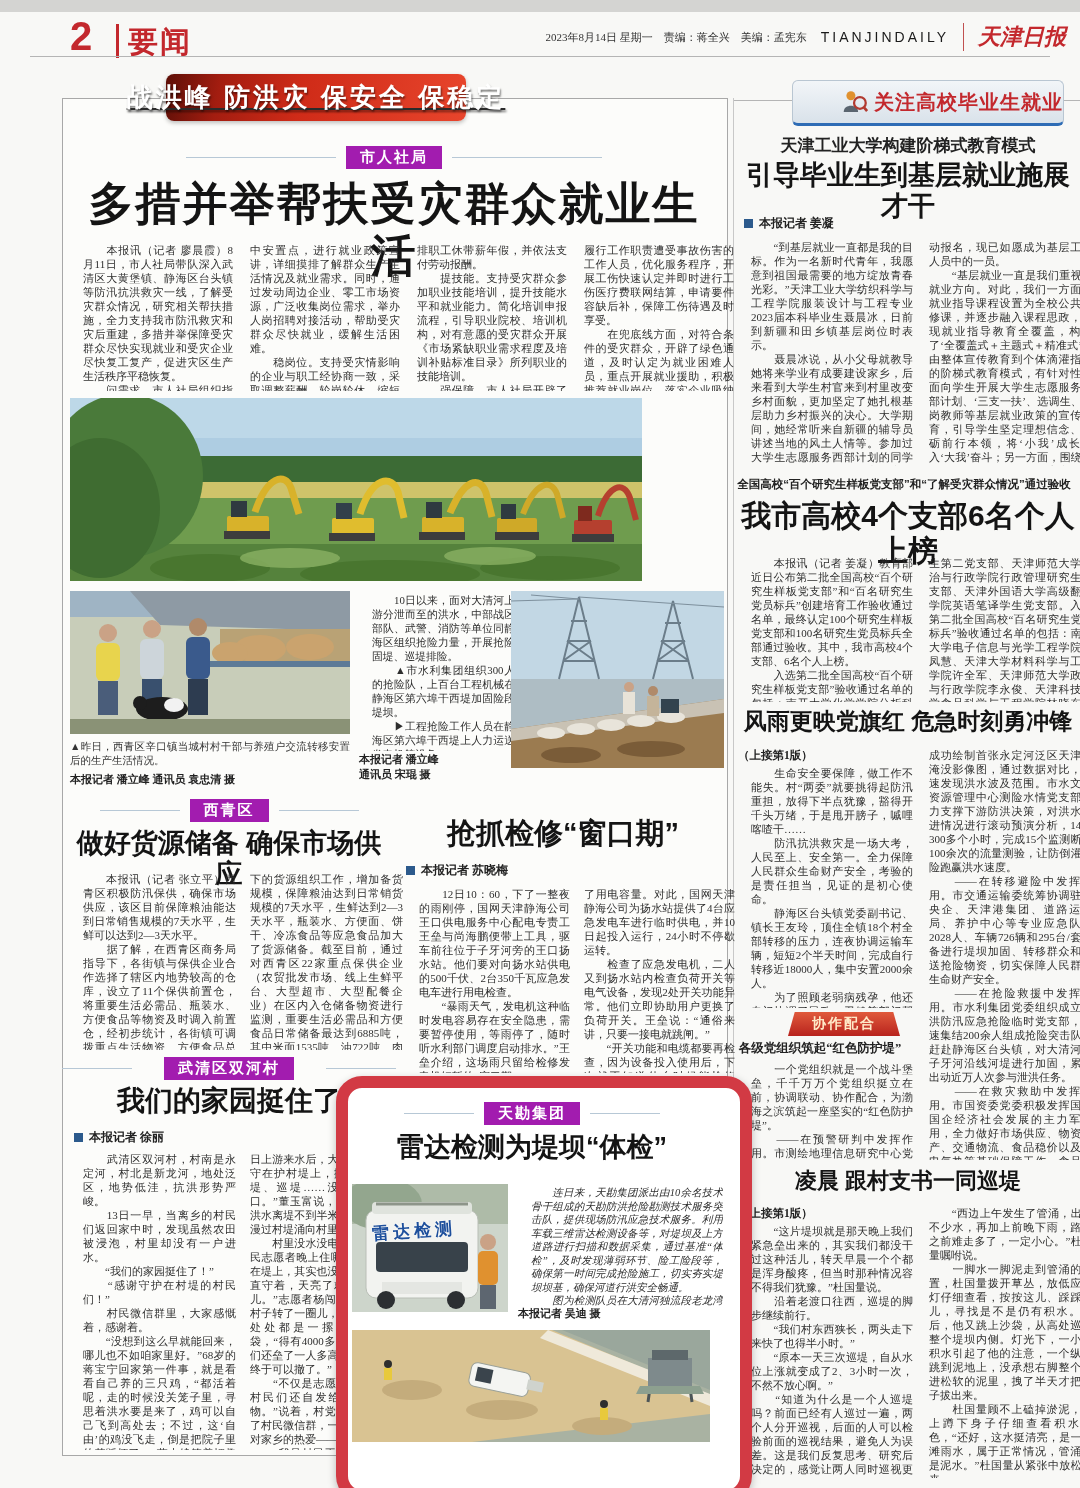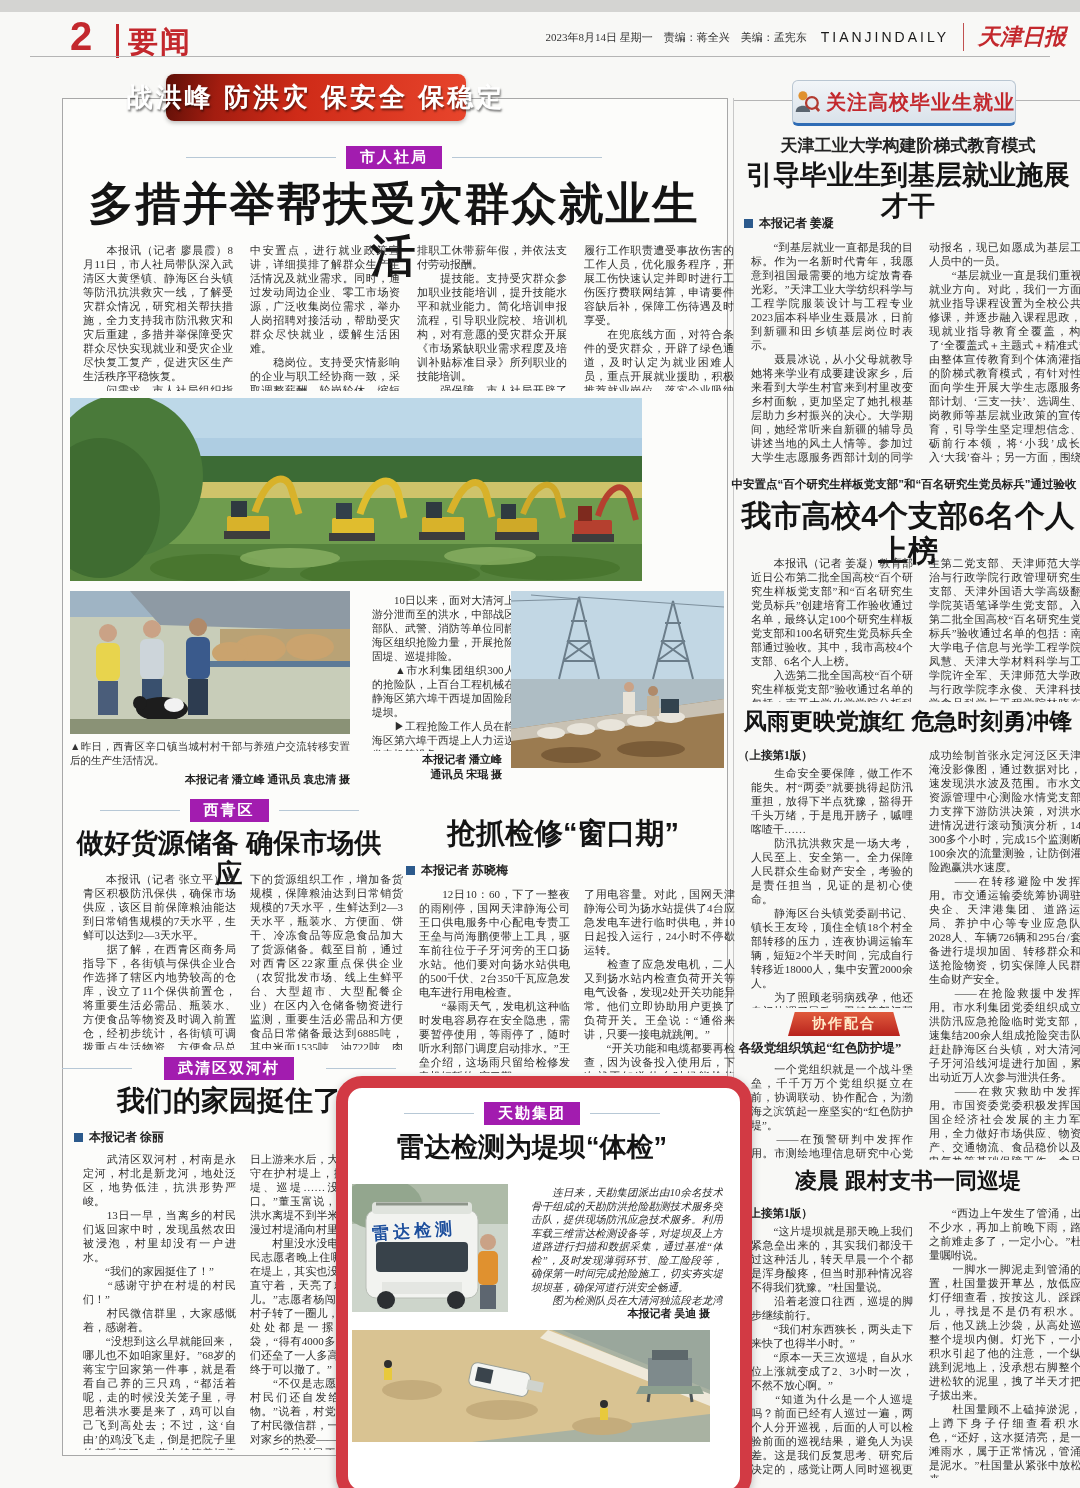--- a/index.html
+++ b/index.html
@@ -12,41 +12,41 @@
             text-align:center;color:#141414;line-height:1.15;}
   .kicker{position:absolute;font-weight:bold;text-align:center;color:#222;
           font-family:"Liberation Sans",sans-serif;}
   .tagwrap{position:absolute;display:flex;align-items:center;justify-content:center;gap:10px;}
   .tagline{height:1px;background:#b7c8d6;width:120px;}
   .tag{background:#a21caf;color:#fff;font-family:"Liberation Sans",sans-serif;
        font-weight:bold;font-size:15px;padding:2px 14px;letter-spacing:2px;white-space:nowrap;}
   .byline{position:absolute;font-weight:bold;font-size:12px;color:#222;display:flex;align-items:center;gap:6px;}
   .sq{width:9px;height:9px;background:#2c5a8c;display:inline-block;}
   .cap{position:absolute;font-size:10.5px;line-height:14px;text-align:justify;color:#333;}
-  .capby{position:absolute;font-size:11px;font-weight:bold;text-align:right;color:#222;white-space:pre-line;}
+  .capby{position:absolute;font-size:11px;font-weight:bold;text-align:left;color:#222;white-space:pre-line;}
   .photo{position:absolute;overflow:hidden;background:#dcdcd6;}
   .rule{position:absolute;background:#b5b5b5;}
   .banner{position:absolute;left:166px;top:74px;width:300px;height:47px;z-index:3;
           background:linear-gradient(100deg,#5d0f07 0%,#a31d10 18%,#cf2b18 45%,#e8452c 100%);
           border-radius:8px;display:flex;align-items:center;justify-content:center;
-          box-shadow:0 2px 4px rgba(0,0,0,.25);}
+          box-shadow:0 2px 4px rgba(0,0,0,.25);text-decoration:underline;}
   .banner span{color:#fff;font-family:"Liberation Sans",sans-serif;font-weight:bold;
                font-size:26px;letter-spacing:3px;text-shadow:1px 2px 2px rgba(0,0,0,.5);white-space:nowrap;}
   .redbox{position:absolute;left:336px;top:1076px;width:392px;height:402px;z-index:6;
           border:12px solid #d23a44;border-radius:26px;background:#fff;box-shadow:0 3px 8px rgba(0,0,0,.25);}
   .z7{z-index:7;}
   .ribbon{position:absolute;left:788px;top:1012px;width:112px;height:24px;
           background:linear-gradient(180deg,#e05a3c,#b8231d);color:#ffe9c8;
           font-family:"Liberation Sans",sans-serif;font-weight:bold;font-size:14px;
           display:flex;align-items:center;justify-content:center;letter-spacing:2px;
           clip-path:polygon(6% 0,94% 0,100% 100%,0 100%);}
   .badge{position:absolute;left:792px;top:80px;width:222px;height:42px;z-index:3;
          background:linear-gradient(180deg,#f2f5f8,#d9e2ea);border:1px solid #b9c6d2;
          border-bottom:3px solid #2e6cb5;border-radius:6px;
-         display:flex;align-items:center;justify-content:center;gap:6px;}
+         display:flex;align-items:center;justify-content:center;gap:6px;padding-left:48px;}
   .badge span{color:#c3282d;font-family:"Liberation Sans",sans-serif;font-weight:bold;
               font-size:20px;letter-spacing:1px;white-space:nowrap;}
   .pgnum{position:absolute;left:70px;top:14px;font-family:"Liberation Sans",sans-serif;
          font-weight:bold;font-size:40px;color:#c3282d;}
   .secname{position:absolute;left:128px;top:22px;font-family:"Liberation Sans",sans-serif;
            font-weight:bold;font-size:30px;color:#c3282d;letter-spacing:2px;}
   .hdr-right{position:absolute;right:14px;top:22px;display:flex;align-items:center;gap:14px;}
   .dateline{font-size:11px;color:#333;}
   .masthead{font-size:14px;letter-spacing:3px;color:#1a1a1a;font-family:"Liberation Sans",sans-serif;}
   .logo{font-size:22px;color:#c3282d;font-weight:bold;font-style:italic;font-family:"Liberation Serif",serif;}
@@ -358,21 +358,21 @@
   <div class="headline" style="left:736px;top:160px;width:344px;font-size:27px;">引导毕业生到基层就业施展才干</div>
   <div class="byline" style="left:744px;top:215px;">
     <span class="sq"></span>
     <span>本报记者 姜凝</span>
   </div>
   <div class="col" style="left:738px;top:240px;width:162px;height:226px;">　　“到基层就业一直都是我的目标。作为一名新时代青年，我愿意到祖国最需要的地方绽放青春光彩。”天津工业大学纺织科学与工程学院服装设计与工程专业2023届本科毕业生聂晨冰，日前到新疆和田乡镇基层岗位时表示。
 　　聂晨冰说，从小父母就教导她将来学业有成要建设家乡，后来看到大学生村官来到村里改变乡村面貌，更加坚定了她扎根基层助力乡村振兴的决心。大学期间，她经常听来自新疆的辅导员讲述当地的风土人情等。参加过大学生志愿服务西部计划的同学们回到学校，也会和大家分享经历，这些也都十分吸引她。今年毕业之际，当她在学院老师处获悉新疆基层岗位的招录计划后，怀揣着服务基层、报效祖国的信念，她主</div>
   <div class="col" style="left:916px;top:240px;width:164px;height:226px;">动报名，现已如愿成为基层工作人员中的一员。
 　　“基层就业一直是我们重视的就业方向。对此，我们一方面将就业指导课程设置为全校公共必修课，并逐步融入课程思政，实现就业指导教育全覆盖，构建了‘全覆盖式＋主题式＋精准式’的由整体宣传教育到个体滴灌指导的阶梯式教育模式，有针对性地面向学生开展大学生志愿服务西部计划、‘三支一扶’、选调生、特岗教师等基层就业政策的宣传教育，引导学生坚定理想信念、砥砺前行本领，将‘小我’成长融入‘大我’奋斗；另一方面，围绕毕业生基层就业，学校探索家校协同育人新路径，定期举办‘家校共育 圆梦天工’家校课堂，向学生及学生家长讲清讲透就业形势与基层政策，全方位助力毕业生了解基层、奔赴基层、筑梦基层。”天津工业大学党委学生工作部副部长、学生就业指导中心主任王琛介绍说。</div>
 
-  <div class="kicker" style="left:728px;top:477px;width:352px;font-size:11.5px;">中安置点“百个研究生样板党支部”和“百名研究生党员标兵”通过验收</div>
+  <div class="kicker" style="left:728px;top:477px;width:352px;font-size:11.5px;">全国高校“百个研究生样板党支部”和“了解受灾群众情况”通过验收</div>
   <div class="headline" style="left:736px;top:499px;width:344px;font-size:30px;">我市高校4个支部6名个人上榜</div>
   <div class="col" style="left:738px;top:556px;width:162px;height:146px;">　　本报讯（记者 姜凝）教育部近日公布第二批全国高校“百个研究生样板党支部”和“百名研究生党员标兵”创建培育工作验收通过名单，最终认定100个研究生样板党支部和100名研究生党员标兵全部通过验收。其中，我市高校4个支部、6名个人上榜。
 　　入选第二批全国高校“百个研究生样板党支部”验收通过名单的包括：南开大学化学学院分析科学研究中心研究生第四党支部、天津大学材料科学与工程学院金属材料系博士</div>
   <div class="col" style="left:916px;top:556px;width:164px;height:146px;">生第二党支部、天津师范大学政治与行政学院行政管理研究生党支部、天津外国语大学高级翻译学院英语笔译学生党支部。入选第二批全国高校“百名研究生党员标兵”验收通过名单的包括：南开大学电子信息与光学工程学院李凤慧、天津大学材料科学与工程学院许全军、天津师范大学政治与行政学院李永俊、天津科技大学食品科学与工程学院林晓东、天津理工大学计算机科学与工程学院赵泽宁、天津中医药大学研究生陈为炯。</div>
 
   <div class="headline" style="left:736px;top:708px;width:344px;font-size:23px;">风雨更映党旗红 危急时刻勇冲锋</div>
   <div class="contline" style="left:738px;top:748px;">（上接第1版）</div>
   <div class="col" style="left:738px;top:766px;width:162px;height:242px;">　　生命安全要保障，做工作不能失。村“两委”就要挑得起防汛重担，放得下半点犹豫，豁得开千头万绪，于是甩开膀子，嘁哩喀喳干……
 　　防汛抗洪救灾是一场大考，人民至上、安全第一。全力保障人民群众生命财产安全，考验的是责任担当，见证的是初心使命。
 　　静海区台头镇党委副书记、镇长王友玲，顶住全镇18个村全部转移的压力，连夜协调运输车辆，短短2个半天时间，完成自行转移近18000人，集中安置2000余人。

